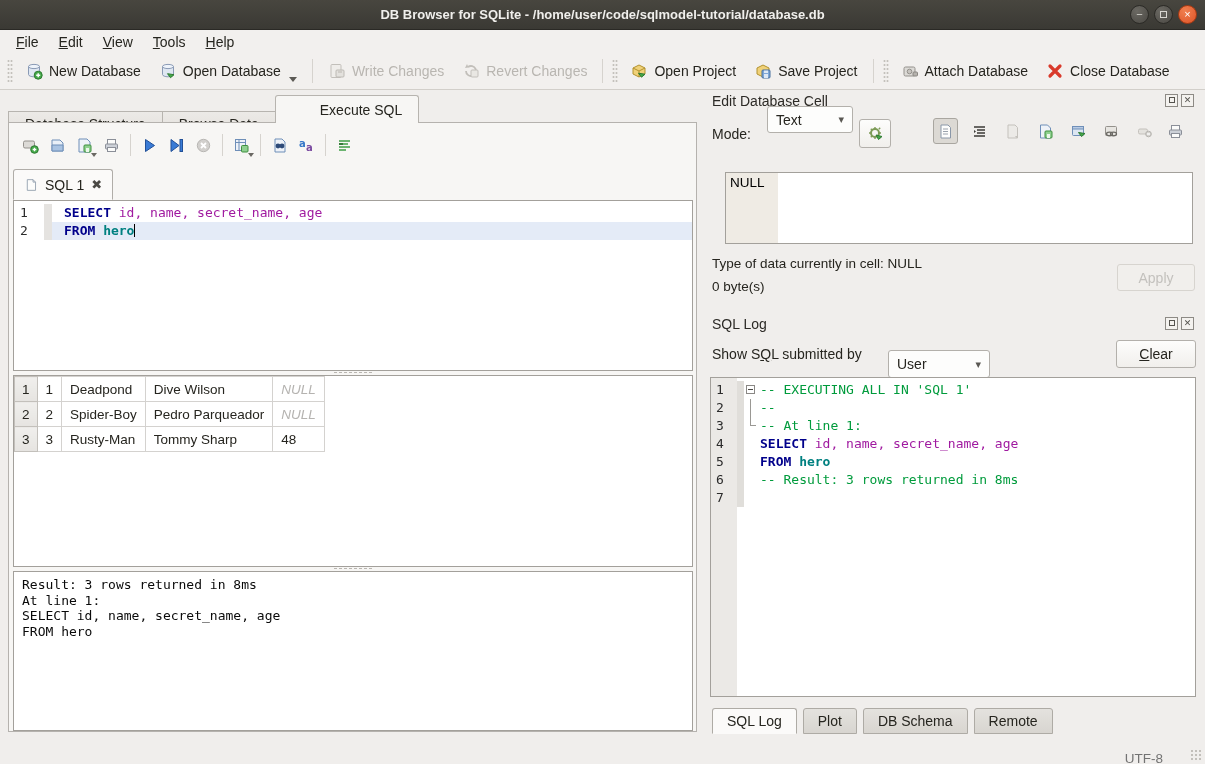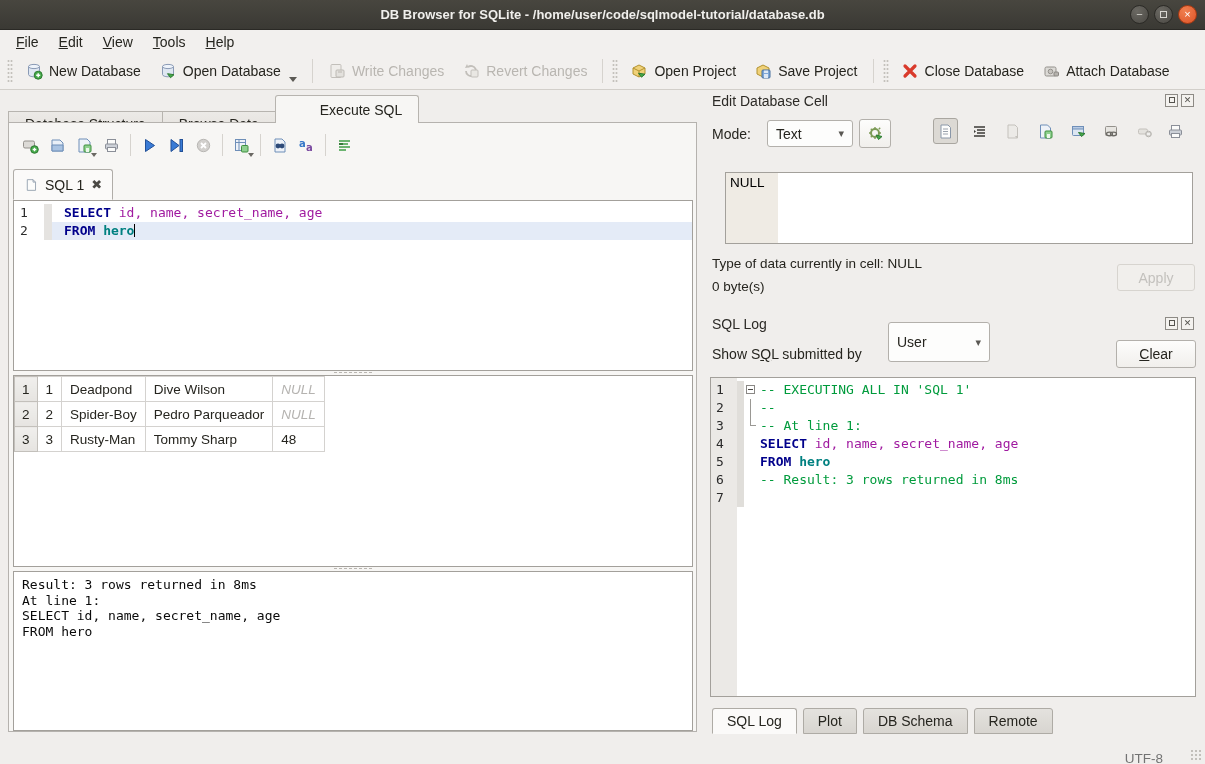--- a/index.html
+++ b/index.html
@@ -216,31 +216,31 @@
         <rect x="8" y="8" width="8" height="8" rx="1" fill="#7ea7d8" stroke="#49719e"></rect>
         <rect x="10" y="12" width="4" height="4" fill="#dce8f5"></rect>
         <rect x="10" y="8.5" width="4" height="2.5" fill="#dce8f5"></rect>
       </svg>
       <span class="lbl">Save Project</span>
     </div>
     <div class="tsep"></div>
     <div class="thandle"></div>
     <div class="tbtn">
       <svg class="ic" viewBox="0 0 18 18">
-        <path d="M4 4l10 10M14 4L4 14" stroke="#d93a2b" stroke-width="3.2" stroke-linecap="round"></path>
-      </svg>
-      <span class="lbl">Close Database</span>
-    </div>
-    <div class="tbtn">
-      <svg class="ic" viewBox="0 0 18 18">
         <rect x="3" y="5" width="11" height="9" rx="1.5" fill="#dcdad6" stroke="#94918c"></rect>
         <circle cx="8.5" cy="9.5" r="2.3" fill="#c7c4bf" stroke="#94918c"></circle>
         <rect x="12" y="10" width="4.5" height="4" rx="1" fill="#b6b3ae" stroke="#8a8782"></rect>
       </svg>
       <span class="lbl">Attach Database</span>
+    </div>
+    <div class="tbtn">
+      <svg class="ic" viewBox="0 0 18 18">
+        <path d="M4 4l10 10M14 4L4 14" stroke="#d93a2b" stroke-width="3.2" stroke-linecap="round"></path>
+      </svg>
+      <span class="lbl">Close Database</span>
     </div>
   </div>
 
   <div class="workarea">
 
     <div class="main-tabs">
       <div class="mtab">
           <span>Database Structure</span>
         </div>
       <div class="mtab">
@@ -397,21 +397,21 @@
 
     <div class="dock">
 
       <div class="dock-title" style="left:7px; top:3px">Edit Database Cell</div>
       <div class="dock-btns" style="right:3px; top:4px">
         <div class="dbtn"><span style="display:inline-block;width:6px;height:6px;border:1px solid #55534e;margin-top:2px"></span></div>
         <div class="dbtn">✕</div>
       </div>
 
       <div class="lab" style="left:7px; top:36px">Mode:</div>
-      <div class="combo" style="left:62px; top:30px; width:86px; height:27px">
+      <div class="combo" style="left:62px; top:16px; width:86px; height:27px">
         <span class="cv">Text</span>
           <span class="ca">▾</span>
       </div>
       <div class="btn" style="left:154px; top:29px; width:32px; height:29px">
         <svg class="ic16" viewBox="0 0 17 17">
           <circle cx="8" cy="8" r="4" fill="none" stroke="#7d9b57" stroke-width="2"></circle>
           <path d="M8 2v2M8 12v2M2 8h2M12 8h2M3.8 3.8l1.4 1.4M11.8 11.8l1.4 1.4M3.8 12.2l1.4-1.4M11.8 4.2l1.4-1.4" stroke="#7d9b57" stroke-width="1.4"></path>
           <path d="M9 11l6 1.5-3.5 3z" fill="#45a949" stroke="#2e7a32" transform="translate(0,-1)"></path>
         </svg>
       </div>
@@ -481,21 +481,21 @@
         <span>Apply</span>
       </div>
 
       <div class="dock-title" style="left:7px; top:226px">SQL Log</div>
       <div class="dock-btns" style="right:3px; top:227px">
         <div class="dbtn"><span style="display:inline-block;width:6px;height:6px;border:1px solid #55534e;margin-top:2px"></span></div>
         <div class="dbtn">✕</div>
       </div>
 
       <div class="lab" style="left:7px; top:256px"><span>Show S</span><span style="text-decoration:underline">Q</span><span>L submitted by</span></div>
-      <div class="combo" style="left:183px; top:232px; width:102px; height:40px">
+      <div class="combo" style="left:183px; top:260px; width:102px; height:28px">
         <span class="cv">User</span>
           <span class="ca">▾</span>
       </div>
       <div class="btn" style="left:411px; top:250px; width:80px; height:28px">
         <span><span class="u">C</span><span>lear</span></span>
       </div>
 
       <div class="logbox">
         <div style="height:3px;background:#ebe9e6;width:26px"></div>
         <div class="lline">

